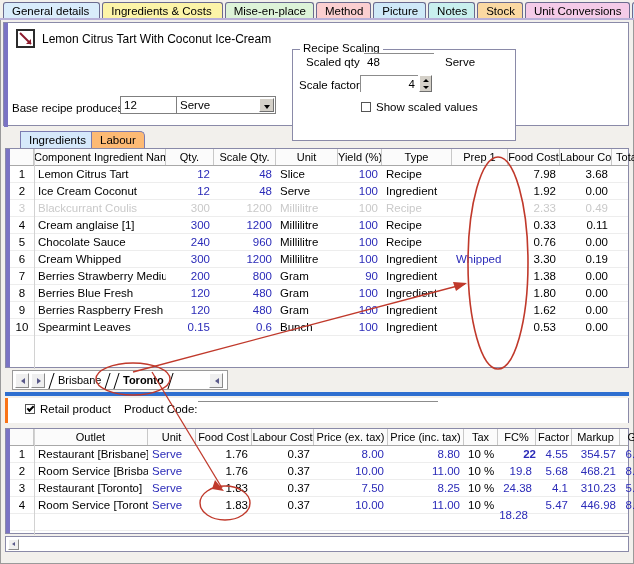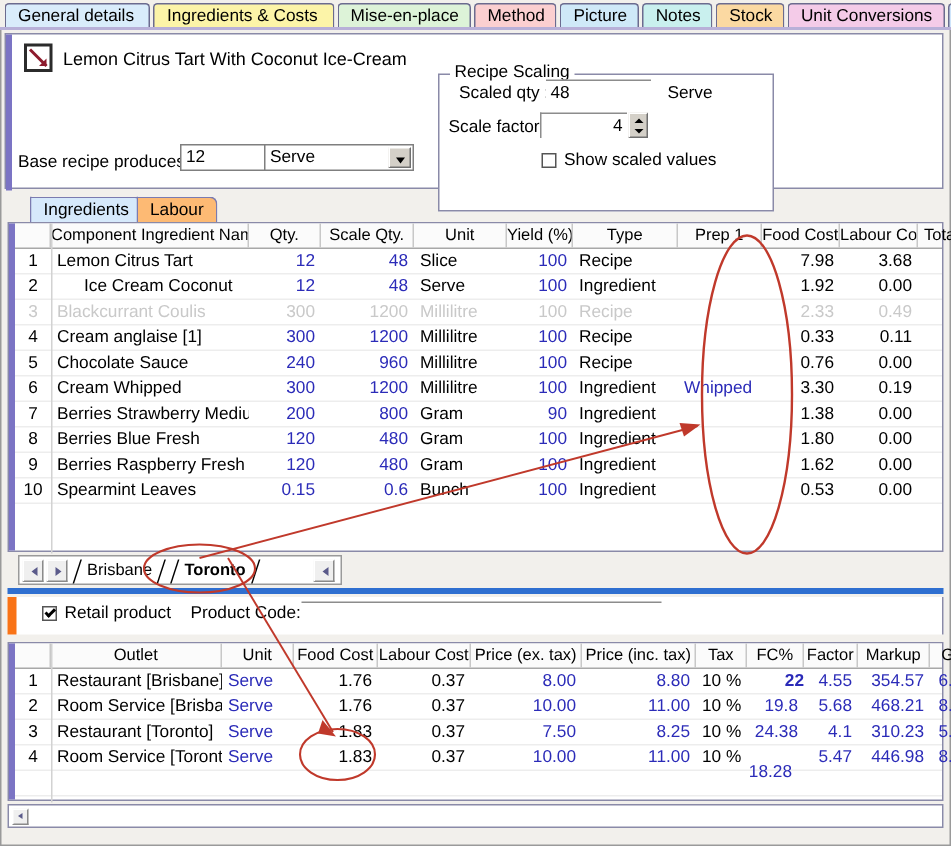--- a/index.html
+++ b/index.html
@@ -195,21 +195,21 @@
     border:1px solid #fff;border-right-color:#8a8a8a;border-bottom-color:#8a8a8a;
     box-sizing:border-box;
   }
   .blue-rule{
     position:absolute;left:5px;top:392px;width:624px;height:4px;background:#2f6fd0;
   }
 
   
   .retail{
     position:absolute;left:5px;top:398px;width:624px;height:25px;background:#fff;
-    border-left:6px solid #f97316;border-right:1px solid #8a8aa8;box-sizing:border-box;
+    border-left:3px solid #f97316;border-right:1px solid #8a8aa8;box-sizing:border-box;
   }
 
   
   .annot{position:absolute;left:0;top:0;width:634px;height:564px;pointer-events:none;}
 </style>
 </head>
 <body>
 
 <div id="root">
   <div class="frame"></div>
@@ -298,21 +298,21 @@
           <div class="gc lft" style="left: 266px; width: 62px;">Slice</div>
           <div class="gc num blue" style="left: 328px; width: 44px;">100</div>
           <div class="gc lft" style="left: 372px; width: 70px;">Recipe</div>
           <div class="gc lft blue" style="left: 442px; width: 56px;"></div>
           <div class="gc num" style="left: 498px; width: 52px;">7.98</div>
           <div class="gc num" style="left: 550px; width: 52px;">3.68</div>
           <div class="gc num" style="left: 602px; width: 58px;">11.65</div>
         </div>
         <div class="grow" style="top: 34px;">
           <div class="gc ctr" style="left: 0px; width: 24px;">2</div>
-          <div class="gc lft" style="left: 42px; width: 132px;">Ice Cream Coconut</div>
+          <div class="gc lft" style="left: 24px; width: 132px;">Ice Cream Coconut</div>
           <div class="gc num blue" style="left: 156px; width: 48px;">12</div>
           <div class="gc num blue" style="left: 204px; width: 62px;">48</div>
           <div class="gc lft" style="left: 266px; width: 62px;">Serve</div>
           <div class="gc num blue" style="left: 328px; width: 44px;">100</div>
           <div class="gc lft" style="left: 372px; width: 70px;">Ingredient</div>
           <div class="gc lft blue" style="left: 442px; width: 56px;"></div>
           <div class="gc num" style="left: 498px; width: 52px;">1.92</div>
           <div class="gc num" style="left: 550px; width: 52px;">0.00</div>
           <div class="gc num" style="left: 602px; width: 58px;">1.92</div>
         </div>

